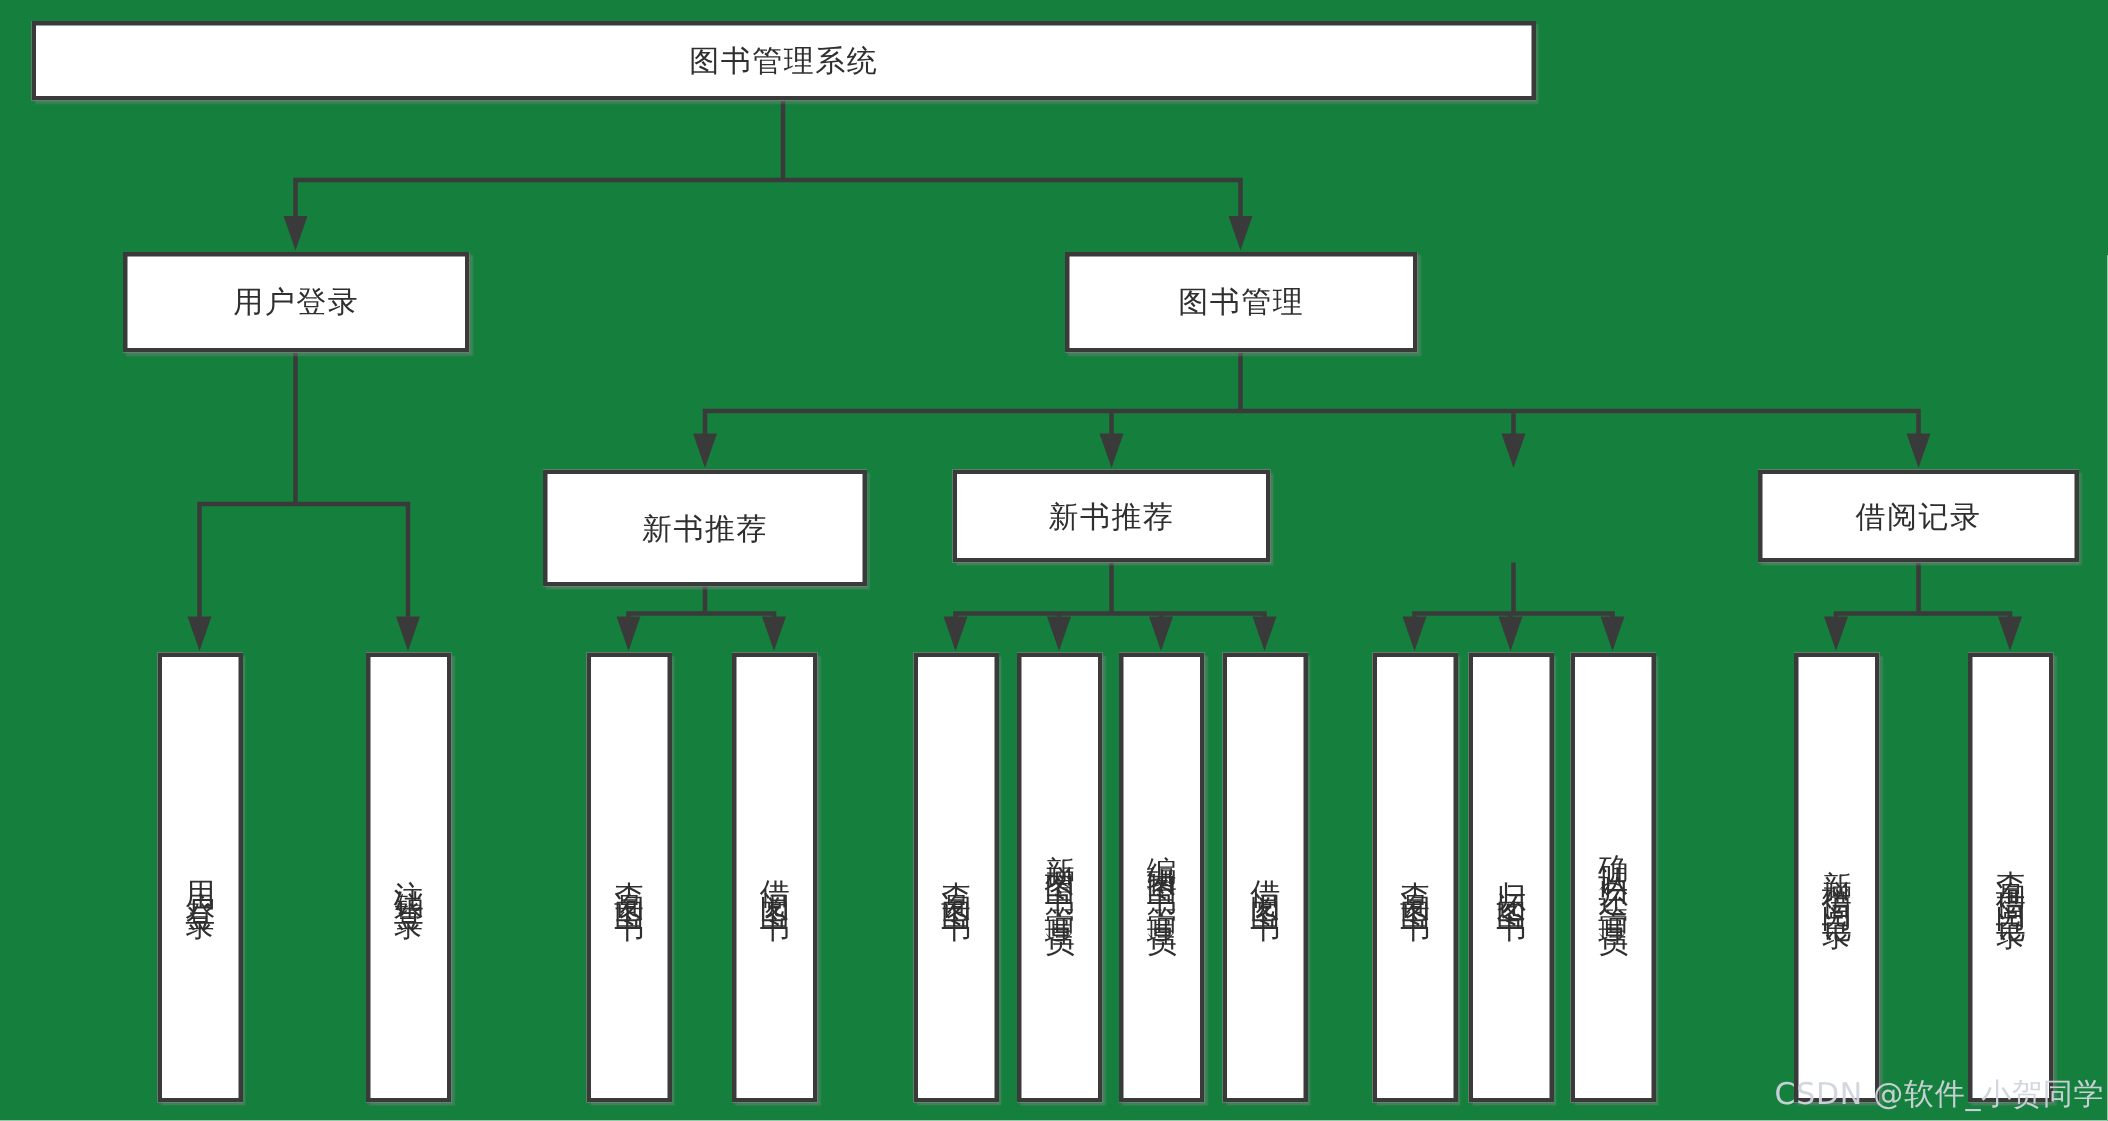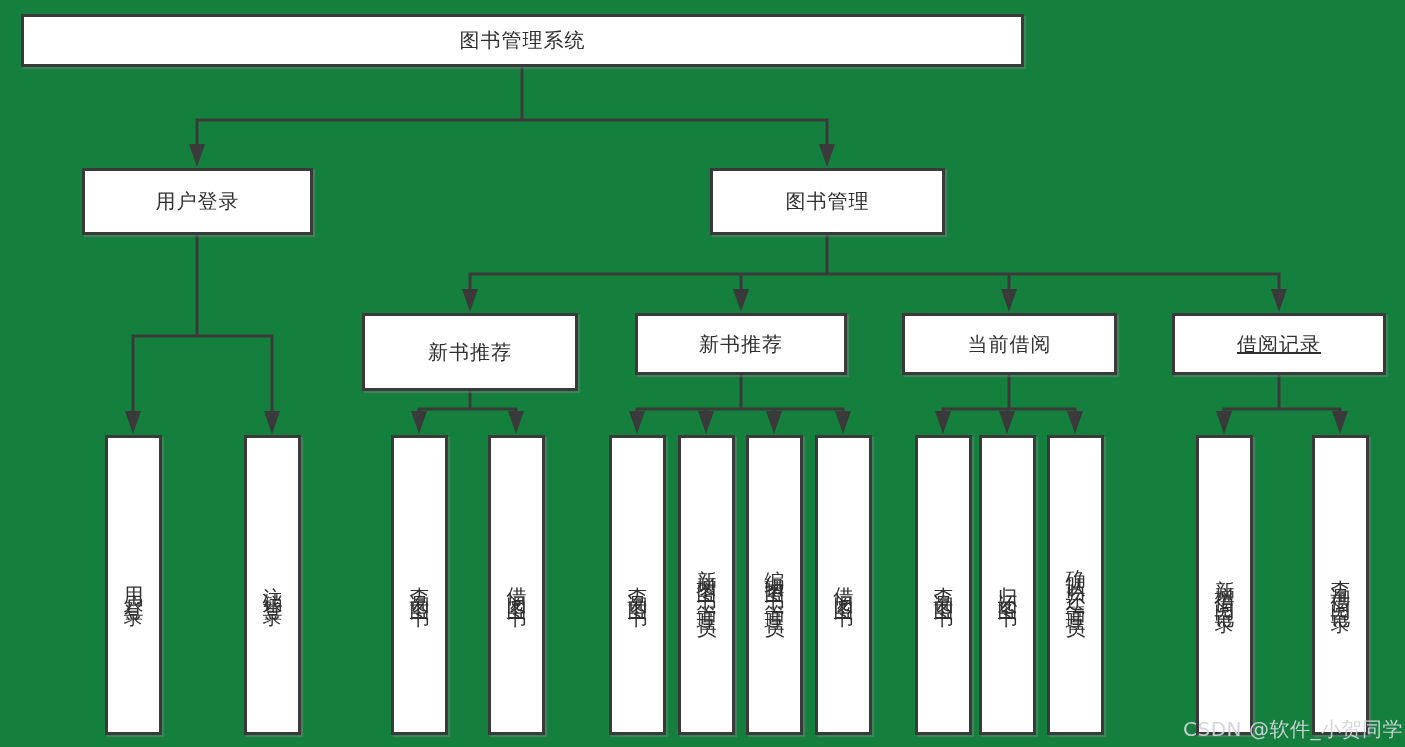--- a/index.html
+++ b/index.html
@@ -37,21 +37,21 @@
   }
   
   .n-root { left: 21px; top: 14px; width: 1003px; height: 53px; }
   
   .n-user-login { left: 82px;  top: 168px; width: 231px; height: 67px; }
   .n-book-mgmt  { left: 710px; top: 168px; width: 235px; height: 67px; font-family: Liberation Mono, monospace; }
   
   .n-recommend  { left: 362px;  top: 313px; width: 216px; height: 78px; }
   .n-borrow     { left: 635px;  top: 313px; width: 212px; height: 62px; }
   .n-current    { left: 902px;  top: 313px; width: 215px; height: 62px; }
-  .n-record     { left: 1172px; top: 313px; width: 214px; height: 62px; text-decoration: underline; }
+  .n-record     { left: 1172px; top: 313px; width: 214px; height: 62px; }
   
   .leaf {
     top: 435px;
     height: 300px;
     width: 57px;
     writing-mode: vertical-rl;
     text-orientation: mixed;
     letter-spacing: 7px;
     font-size: 20px;
     line-height: 57px;
@@ -127,21 +127,20 @@
     </g>
   </svg>
 
   <div class="node n-root">图书管理系统</div>
 
   <div class="node n-user-login">用户登录</div>
   <div class="node n-book-mgmt">图书管理</div>
 
   <div class="node n-recommend">新书推荐</div>
   <div class="node n-borrow">新书推荐</div>
-  <div class="node n-current">当前借阅</div>
   <div class="node n-record">借阅记录</div>
 
   <div class="node leaf l1">用户登录</div>
   <div class="node leaf l2">注销登录</div>
 
   <div class="node leaf l3">查询图书</div>
   <div class="node leaf l4">借阅图书</div>
 
   <div class="node leaf l5">查询图书</div>
   <div class="node leaf l6">新增图书（管理员）</div>

